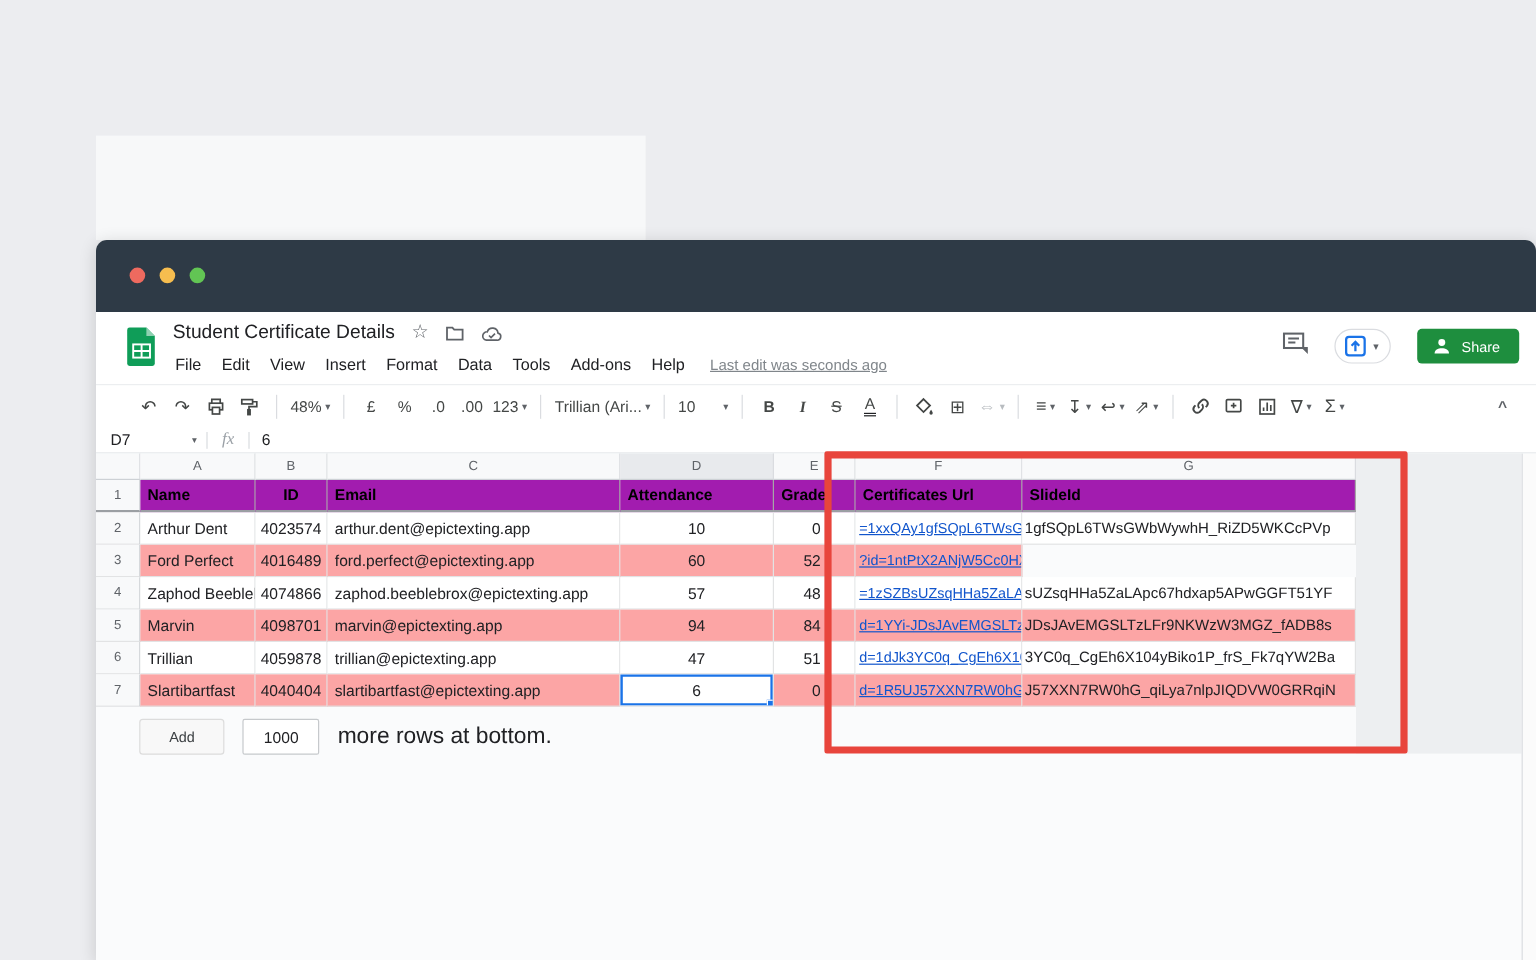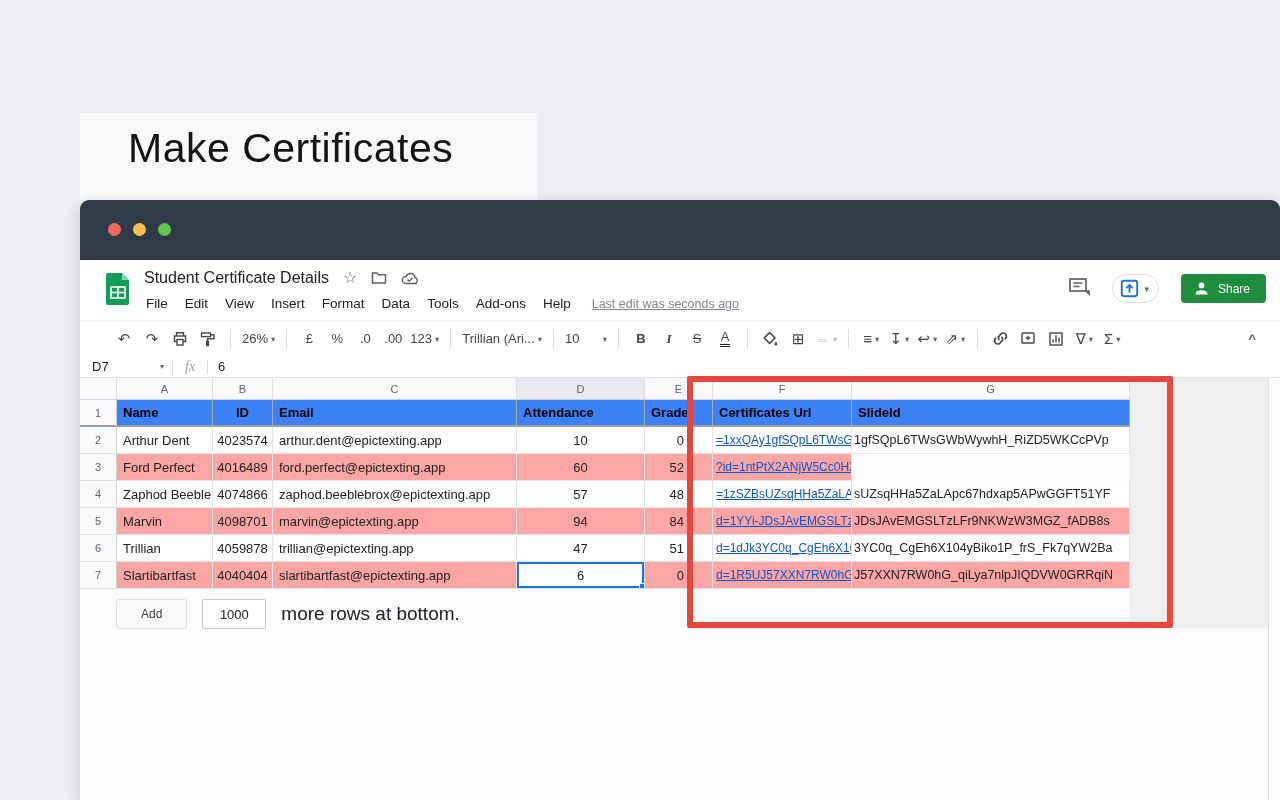--- a/index.html
+++ b/index.html
@@ -86,21 +86,21 @@
     white-space:nowrap; overflow:hidden; background:#fff; }
   .hcell { height:22px; background:#f8f9fa; justify-content:center; color:#5f6368; font-size:11px;
     border-right:1px solid #dadce0; border-bottom:1px solid #cdd1d5; padding:0; }
   .hcell.sel { background:#e8eaed; }
   .rnum { justify-content:center; background:#f8f9fa; color:#5f6368; font-size:11px; padding:0;
     border-right:1px solid #cdd1d5; }
   .rnum.sel { background:#e8eaed; }
   .w-rh{width:37px} .w-a{width:96px} .w-b{width:60px} .w-c{width:244px}
   .w-d{width:128px} .w-e{width:68px} .w-f{width:139px} .w-g{width:278px}
 
-  .hdr-row .cell { background:#3b82f6; font-weight:bold; color:#000;
+  .hdr-row .cell { background:#a21caf; font-weight:bold; color:#000;
     border-right:1px solid #a6a6a6; border-bottom:2px solid #9b9fa3; }
   .hdr-row .rnum { background:#f8f9fa; font-weight:normal; color:#5f6368;
     border-right:1px solid #cdd1d5; border-bottom:2px solid #9b9fa3; }
   .band .cell { background:#fca5a5; }
   .band .rnum, .hdr-row .rnum { background:#f8f9fa; }
   .cell.num { justify-content:center; }
   .cell.grade { justify-content:flex-end; padding-right:28px; }
   .cell.link { color:#1155cc; text-decoration:underline; font-size:12px; padding:0 3px; }
   .cell.slide { font-size:12.5px; padding:0 2px; }
   .cell.selected { position:relative; background:#fff;
@@ -119,21 +119,20 @@
   
   .red-box { position:absolute; left:607px; top:176px; width:486px; height:252px;
     border:6px solid #e8453c; border-radius:2px; pointer-events:none; z-index:20; }
 </style>
 </head>
 <body>
 
 <div class="stage">
 
   <div class="title-band"></div>
-  <div class="page-heading">Make Certificates</div>
 
   <div class="window">
 
     <div class="titlebar">
       <div class="dots">
         <span class="dot r"></span>
         <span class="dot y"></span>
         <span class="dot g"></span>
       </div>
     </div>
@@ -215,21 +214,21 @@
       </span>
       <span class="tb">
         <svg width="16" height="16" viewBox="0 0 16 16" fill="none" stroke="#444746" stroke-width="1.4">
           <rect x="1.5" y="2" width="9" height="3.6"></rect>
           <path d="M10.5 3.8h3.5v4h-6.5v2.7"></path>
             <rect x="6.6" y="10.5" width="1.8" height="4" fill="#444746"></rect>
         </svg>
       </span>
       <span class="tb-sep"></span>
       <span class="tb">
-        <span class="tb-txt">26%</span>
+        <span class="tb-txt">48%</span>
           <span class="tb-caret">▾</span>
       </span>
       <span class="tb-sep"></span>
       <span class="tb tb-txt">£</span>
       <span class="tb tb-txt">%</span>
       <span class="tb tb-txt">.0</span>
       <span class="tb tb-txt">.00</span>
       <span class="tb">
         <span class="tb-txt">123</span>
           <span class="tb-caret">▾</span>

